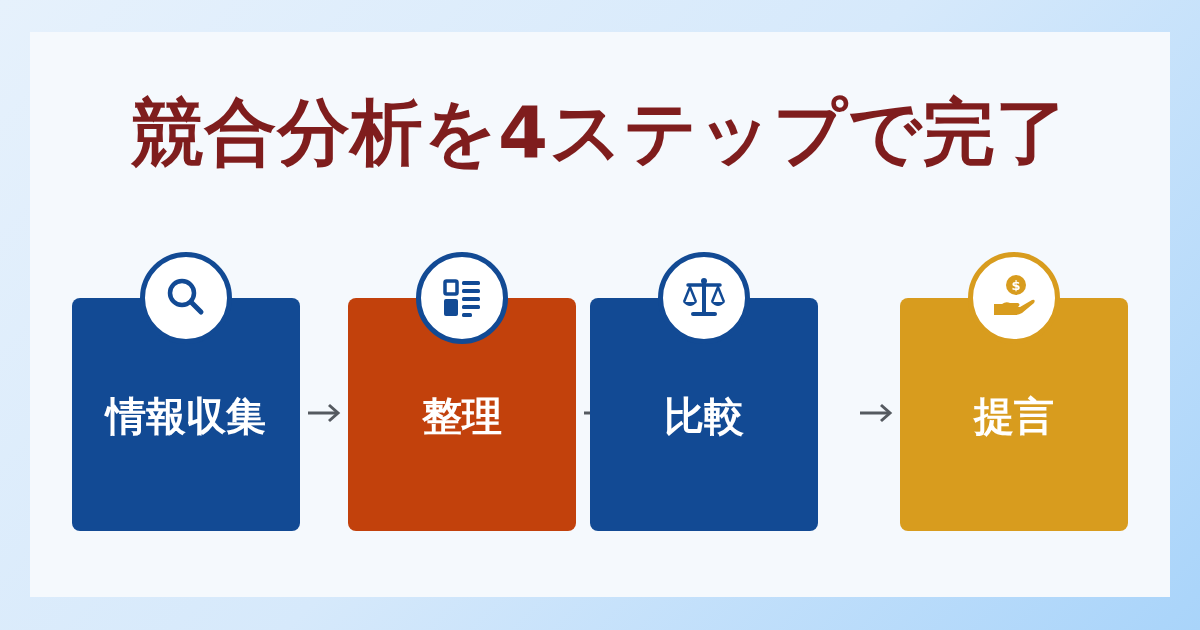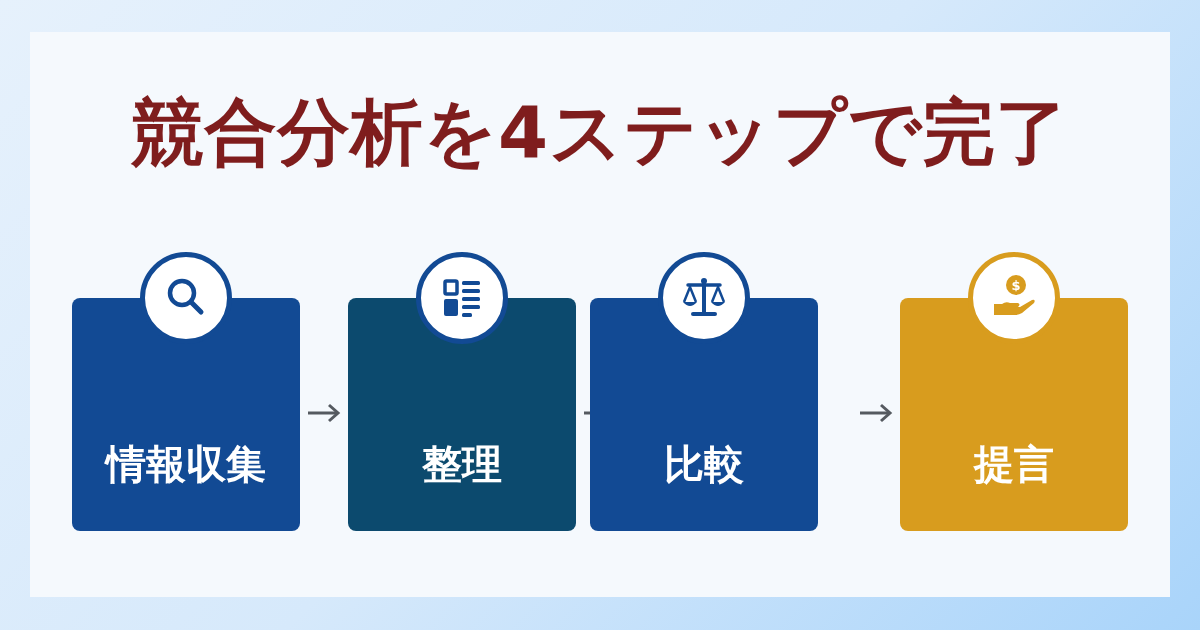--- a/index.html
+++ b/index.html
@@ -34,21 +34,20 @@
   }
   .card-label {
     position: absolute;
     left: 0; right: 0;
     top: 96px;
     text-align: center;
     color: #ffffff;
     font-size: 40px;
     font-weight: bold;
     line-height: 1.1;
-    margin-top: 48px;
   }
   .badge {
     position: absolute;
     top: -46px;
     left: 50%;
     margin-left: -46px;
     width: 92px; height: 92px;
     border-radius: 50%;
     background: #ffffff;
     border: 5px solid;
@@ -76,21 +75,21 @@
     </svg>
   </div>
   <div class="card-label">情報収集</div>
 </div>
 
 <svg class="arrow" style="left:306px;" viewBox="0 0 36 22">
   <line x1="2" y1="11" x2="32" y2="11" stroke="#555a60" stroke-width="3"></line>
   <polyline points="23,3 32,11 23,19" fill="none" stroke="#555a60" stroke-width="3"></polyline>
 </svg>
 
-<div class="card" style="left:348px; background:#0c4a6e;">
+<div class="card" style="left:348px; background:#c2410c;">
   <div class="badge" style="border-color:#124a94;">
     <svg viewBox="0 0 52 52">
       <rect x="9" y="9" width="12" height="13" rx="1.5" fill="none" stroke="#124a94" stroke-width="3.5"></rect>
       <rect x="8" y="27" width="14" height="17" rx="2" fill="#124a94"></rect>
       <rect x="26" y="9" width="18" height="4" rx="1.5" fill="#124a94"></rect>
       <rect x="26" y="17" width="18" height="4" rx="1.5" fill="#124a94"></rect>
       <rect x="26" y="25" width="18" height="4" rx="1.5" fill="#124a94"></rect>
       <rect x="26" y="33" width="18" height="4" rx="1.5" fill="#124a94"></rect>
       <rect x="26" y="41" width="10" height="4" rx="1.5" fill="#124a94"></rect>
     </svg>

